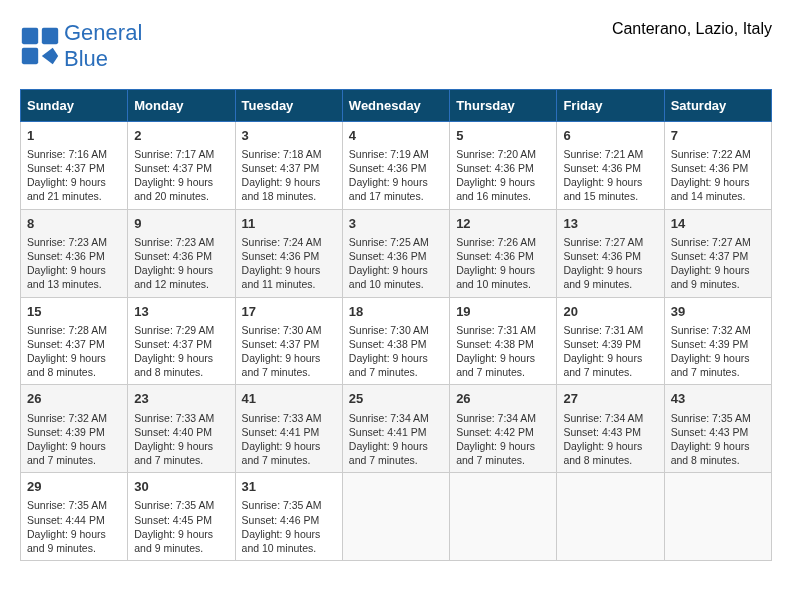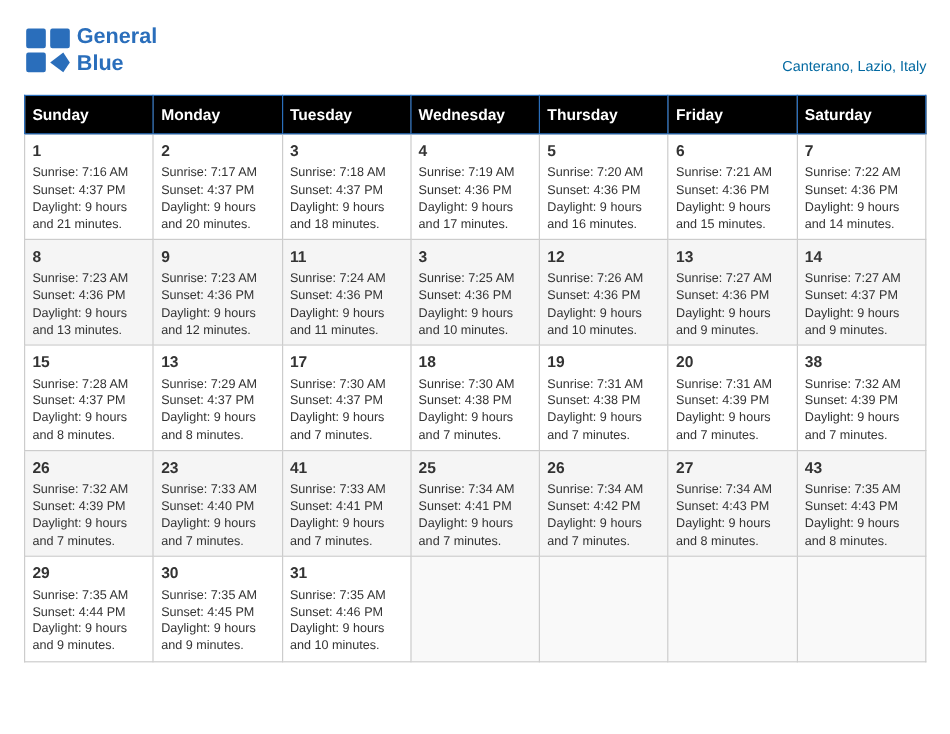--- a/index.html
+++ b/index.html
@@ -14,53 +14,52 @@
       display: flex;
       justify-content: space-between;
       align-items: flex-start;
       margin-bottom: 16px;
     }
     .logo {
       display: flex;
       align-items: center;
     }
     .logo-text {
-      font-size: 18px;
-      font-weight: bold;
+      font-size: 22px;
+      font-weight: normal;
       color: #333;
       line-height: 1.2;
     }
     .logo-text span {
       color: #2a6ebb;
     }
     .logo-icon {
       width: 40px;
       height: 40px;
       margin-right: 4px;
     }
     .title-block {
       text-align: right;
     }
     .month-title {
       font-size: 32px;
       font-weight: bold;
       color: #333;
     }
     .location {
-      font-size: 12px;
-      color: #0369a1;
-      margin-top: 28px;
+      font-size: 16px;
+      color: #000000;
     }
     .calendar-table {
       width: 100%;
       border-collapse: collapse;
       font-size: 11px;
     }
     .calendar-table th {
-      background-color: #000000;
+      background-color: #0c4a6e;
       color: #fff;
       text-align: left;
       padding: 8px 6px;
       font-size: 13px;
       font-weight: bold;
       border: 1px solid #2a6ebb;
     }
     .calendar-table td {
       vertical-align: top;
       padding: 5px 6px;
@@ -282,21 +281,21 @@
       </td>
         <td>
         <span class="day-number">20</span>
         <div class="day-info">
           Sunrise: 7:31 AM<br>
           Sunset: 4:39 PM<br>
           Daylight: 9 hours and 7 minutes.
         </div>
       </td>
         <td>
-        <span class="day-number">38</span>
+        <span class="day-number">39</span>
         <div class="day-info">
           Sunrise: 7:32 AM<br>
           Sunset: 4:39 PM<br>
           Daylight: 9 hours and 7 minutes.
         </div>
       </td>
       </tr>
       <tr>
         <td>
         <span class="day-number">26</span>

